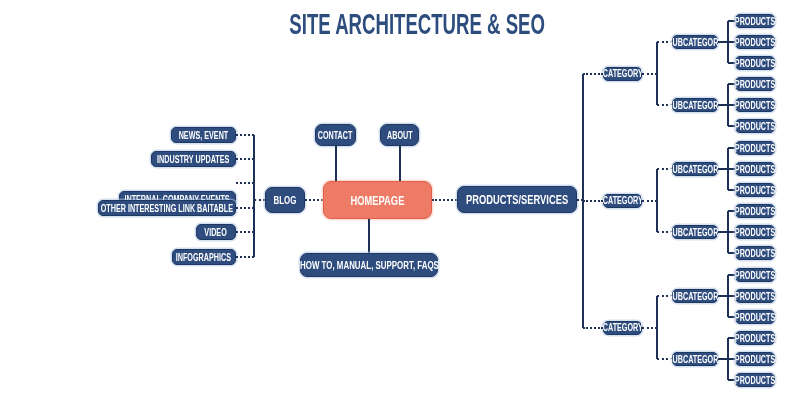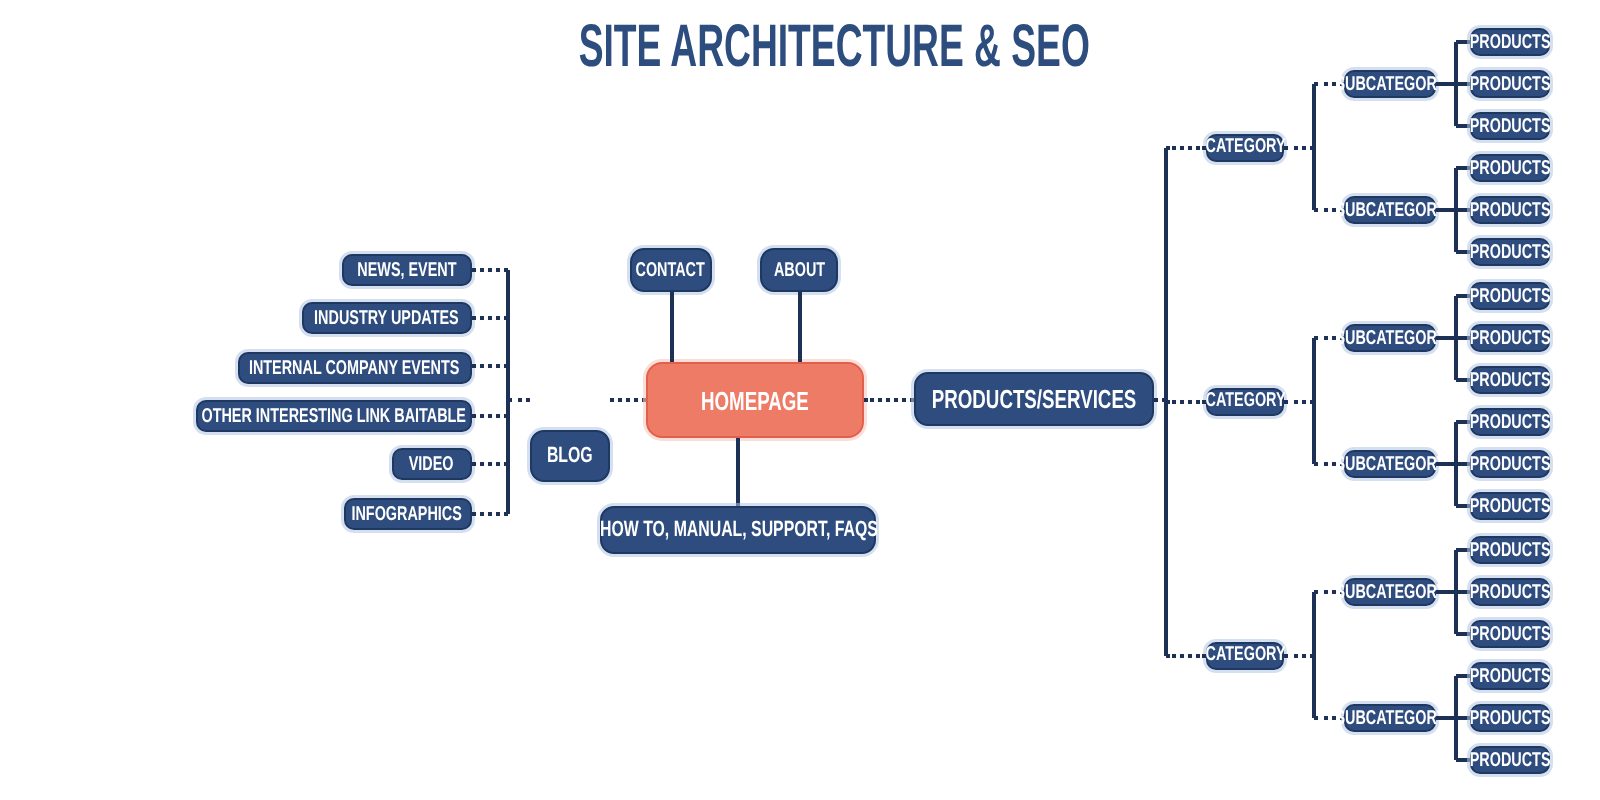--- a/index.html
+++ b/index.html
@@ -43,39 +43,39 @@
   <h1 class="page-title"><span class="cond">SITE ARCHITECTURE &amp; SEO</span></h1>
   <div id="diagram">
       <div class="node" style="left: 170.5px; top: 127px; width: 65px; height: 16px;">
         <span class="cond" style="font-size: 10px;">NEWS, EVENT</span>
       </div>
       <div class="hline" style="left: 235.5px; top: 134px; width: 18.5px;"></div>
       <div class="node" style="left: 150.5px; top: 151px; width: 85px; height: 16px;">
         <span class="cond" style="font-size: 10px;">INDUSTRY UPDATES</span>
       </div>
       <div class="hline" style="left: 235.5px; top: 158px; width: 18.5px;"></div>
-      <div class="node" style="left: 118.5px; top: 176px; width: 117px; height: 16px;">
+      <div class="node" style="left: 118.5px; top: 191px; width: 117px; height: 16px;">
         <span class="cond" style="font-size: 10px;">INTERNAL COMPANY EVENTS</span>
       </div>
       <div class="hline" style="left: 235.5px; top: 182px; width: 18.5px;"></div>
       <div class="node" style="left: 97.5px; top: 200px; width: 138px; height: 16px;">
         <span class="cond" style="font-size: 10px;">OTHER INTERESTING LINK BAITABLE</span>
       </div>
       <div class="hline" style="left: 235.5px; top: 207px; width: 18.5px;"></div>
       <div class="node" style="left: 195.5px; top: 224px; width: 40px; height: 16px; text-align: right;">
         <span class="cond" style="font-size: 10px;">VIDEO</span>
       </div>
       <div class="hline" style="left: 235.5px; top: 231px; width: 18.5px;"></div>
       <div class="node" style="left: 171.5px; top: 249px; width: 64px; height: 16px;">
         <span class="cond" style="font-size: 10px;">INFOGRAPHICS</span>
       </div>
       <div class="hline" style="left: 235.5px; top: 256px; width: 18.5px;"></div>
       <div class="vline" style="left: 253px; top: 135px; height: 122px;"></div>
       <div class="hline" style="left: 254px; top: 199px; width: 11px;"></div>
-      <div class="node big" style="left: 265px; top: 187px; width: 40px; height: 26px; margin-top: 28px;">
+      <div class="node big" style="left: 265px; top: 187px; width: 40px; height: 26px;">
         <span class="cond" style="font-size: 11px;">BLOG</span>
       </div>
       <div class="hline" style="left: 305px; top: 199px; width: 18px;"></div>
       <div class="node salmon" style="left: 323px; top: 181px; width: 109px; height: 38px;">
         <span class="cond" style="font-size: 13px;">HOMEPAGE</span>
       </div>
       <div class="node big" style="left: 315px; top: 124px; width: 41px; height: 22px;">
         <span class="cond" style="font-size: 10px;">CONTACT</span>
       </div>
       <div class="vline" style="left: 334.5px; top: 146px; height: 35px;"></div>

